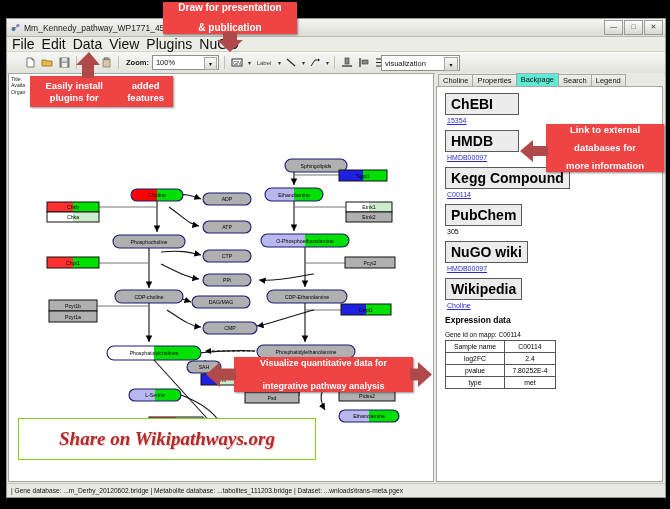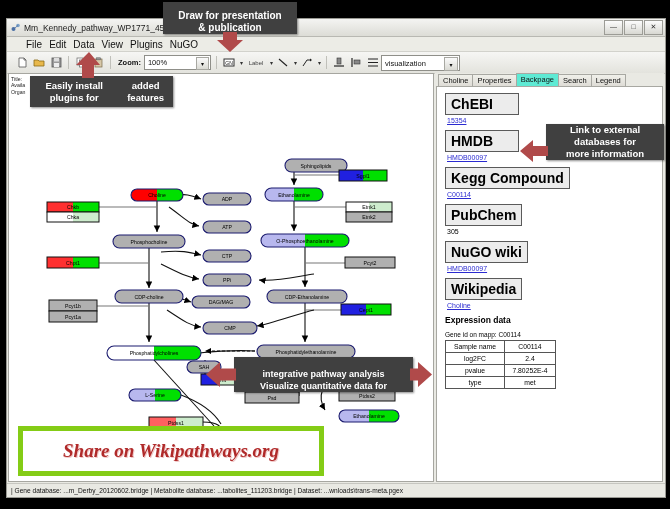--- a/index.html
+++ b/index.html
@@ -12,25 +12,25 @@
   .titlebar{height:17px;background:linear-gradient(#f4f4f2,#dcdcd6);
       border-bottom:1px solid #b8b8b2;display:flex;align-items:center;padding-left:4px;
       font-size:8.5px;color:#1a1a1a;}
   .tb-ico{width:9px;height:9px;margin-right:4px;position:relative;}
   .tb-ico svg{display:block}
   .win-btns{position:absolute;right:2px;top:1px;display:flex;gap:1px;}
   .win-btn{width:17px;height:13px;border:1px solid #9c9c96;background:linear-gradient(#fcfcfc,#d8d8d2);
      font-size:7px;line-height:11px;text-align:center;color:#333;}
 
   .menubar{height:14px;background:#ecece6;border-bottom:1px solid #d2d2cc;
-      display:flex;align-items:center;font-size:10px;padding-left:19px;gap:7px;color:#111;}
+      display:flex;align-items:center;font-size:14px;padding-left:5px;gap:7px;color:#111;}
   .menubar span{cursor:default;}
 
   .toolbar{height:21px;background:linear-gradient(#f6f6f4,#e3e3dd);border-bottom:1px solid #c9c9c3;
-      display:flex;align-items:center;padding-left:8px;gap:3px;position:relative;}
+      display:flex;align-items:center;padding-left:16px;gap:3px;position:relative;}
   .tbtn{width:14px;height:14px;display:flex;align-items:center;justify-content:center;}
   .tbtn svg{display:block}
   .sep{width:1px;height:13px;background:#c0c0ba;margin:0 2px;}
   .zlabel{font-size:7.5px;color:#111;margin-left:2px;font-weight:bold;}
   .zoomsel{width:62px;height:13px;border:1px solid #8f8f89;background:#fff;font-size:7.5px;
       display:flex;align-items:center;padding-left:3px;color:#111;position:relative;}
   .zoomsel .arw{position:absolute;right:1px;top:1px;width:11px;height:11px;
       background:linear-gradient(#fafafa,#dadad4);border:1px solid #a8a8a2;
       display:flex;align-items:center;justify-content:center;font-size:6px;}
   .dropmini{font-size:6px;color:#333;margin-left:1px;}
@@ -64,26 +64,26 @@
   .geneid{font-size:6.5px;color:#000;margin-bottom:2px;}
   table.exp{border-collapse:collapse;}
   table.exp td{border:1px solid #555;font-size:6.8px;text-align:center;padding:2px 4px;color:#000;}
   table.exp td.k{width:50px;}
   table.exp td.v{width:42px;}
 
   .statusbar{position:absolute;left:0;right:0;bottom:0;height:13px;background:#e9e9e3;
      border-top:1px solid #c6c6c0;font-size:6.6px;color:#111;display:flex;align-items:center;padding-left:4px;}
 
   
-  .callout{position:absolute;background:#404040;color:#fff;font-weight:bold;
-     text-align:center;display:flex;align-items:center;justify-content:flex-end;
+  .callout{position:absolute;background:#ef4444;color:#fff;font-weight:bold;
+     text-align:center;display:flex;align-items:center;justify-content:space-between;
      box-shadow:1px 1px 2px rgba(0,0,0,.45);line-height:12px;}
 
   .banner{position:absolute;left:18px;top:418px;width:296px;height:40px;background:#fff;
-     border:5px solid #84cc16;display:flex;align-items:center;justify-content:center;margin-top:8px;}
+     border:1px solid #84cc16;display:flex;align-items:center;justify-content:center;}
   .banner span{font-size:19px;font-weight:bold;font-style:italic;color:#b02a2a;
      font-family:"Liberation Serif",serif;text-shadow:1px 1px 0 #f0c9c9;}
 </style>
 </head>
 <body>
 
 <div id="root">
 
   <div class="win">
 
@@ -704,32 +704,32 @@
   </svg>
 
   <div class="callout" style="left:30px;top:76px;width:143px;height:31px;font-size:9.5px;">
     <span>Easily install plugins for</span>
     <span>added features</span>
   </div>
   <svg style="position:absolute;left:76px;top:52px;" width="30" height="26">
     <path d="M13,0 L24,13 h-6 v13 h-12 V13 H0 z" fill="#b04a4a"></path>
   </svg>
 
-  <div class="callout" style="left:546px;top:124px;width:118px;height:36px;font-size:9.5px;flex-direction:column;">
+  <div class="callout" style="left:546px;top:124px;width:118px;height:48px;font-size:9.5px;flex-direction:column;">
     <span>Link  to external</span>
     <span>databases  for</span>
     <span>more information</span>
   </div>
   <svg style="position:absolute;left:520px;top:140px;" width="28" height="22">
     <path d="M0,11 L13,0 v6 h15 v10 H13 v6 z" fill="#b04a4a"></path>
   </svg>
 
   <div class="callout" style="left:234px;top:357px;width:179px;height:35px;font-size:9px;flex-direction:column;">
+    <span>Visualize quantitative data  for</span>
     <span>integrative pathway analysis</span>
-    <span>Visualize quantitative data  for</span>
   </div>
   <svg style="position:absolute;left:206px;top:362px;" width="30" height="25">
     <path d="M0,12.5 L14,0 v6.5 h16 v12 H14 v6.5 z" fill="#b04a4a"></path>
   </svg>
   <svg style="position:absolute;left:410px;top:362px;" width="22" height="25">
     <path d="M22,12.5 L8,0 v6.5 H0 v12 h8 v6.5 z" fill="#b04a4a"></path>
   </svg>
 
   <div class="banner">
     <span>Share on Wikipathways.org</span>

